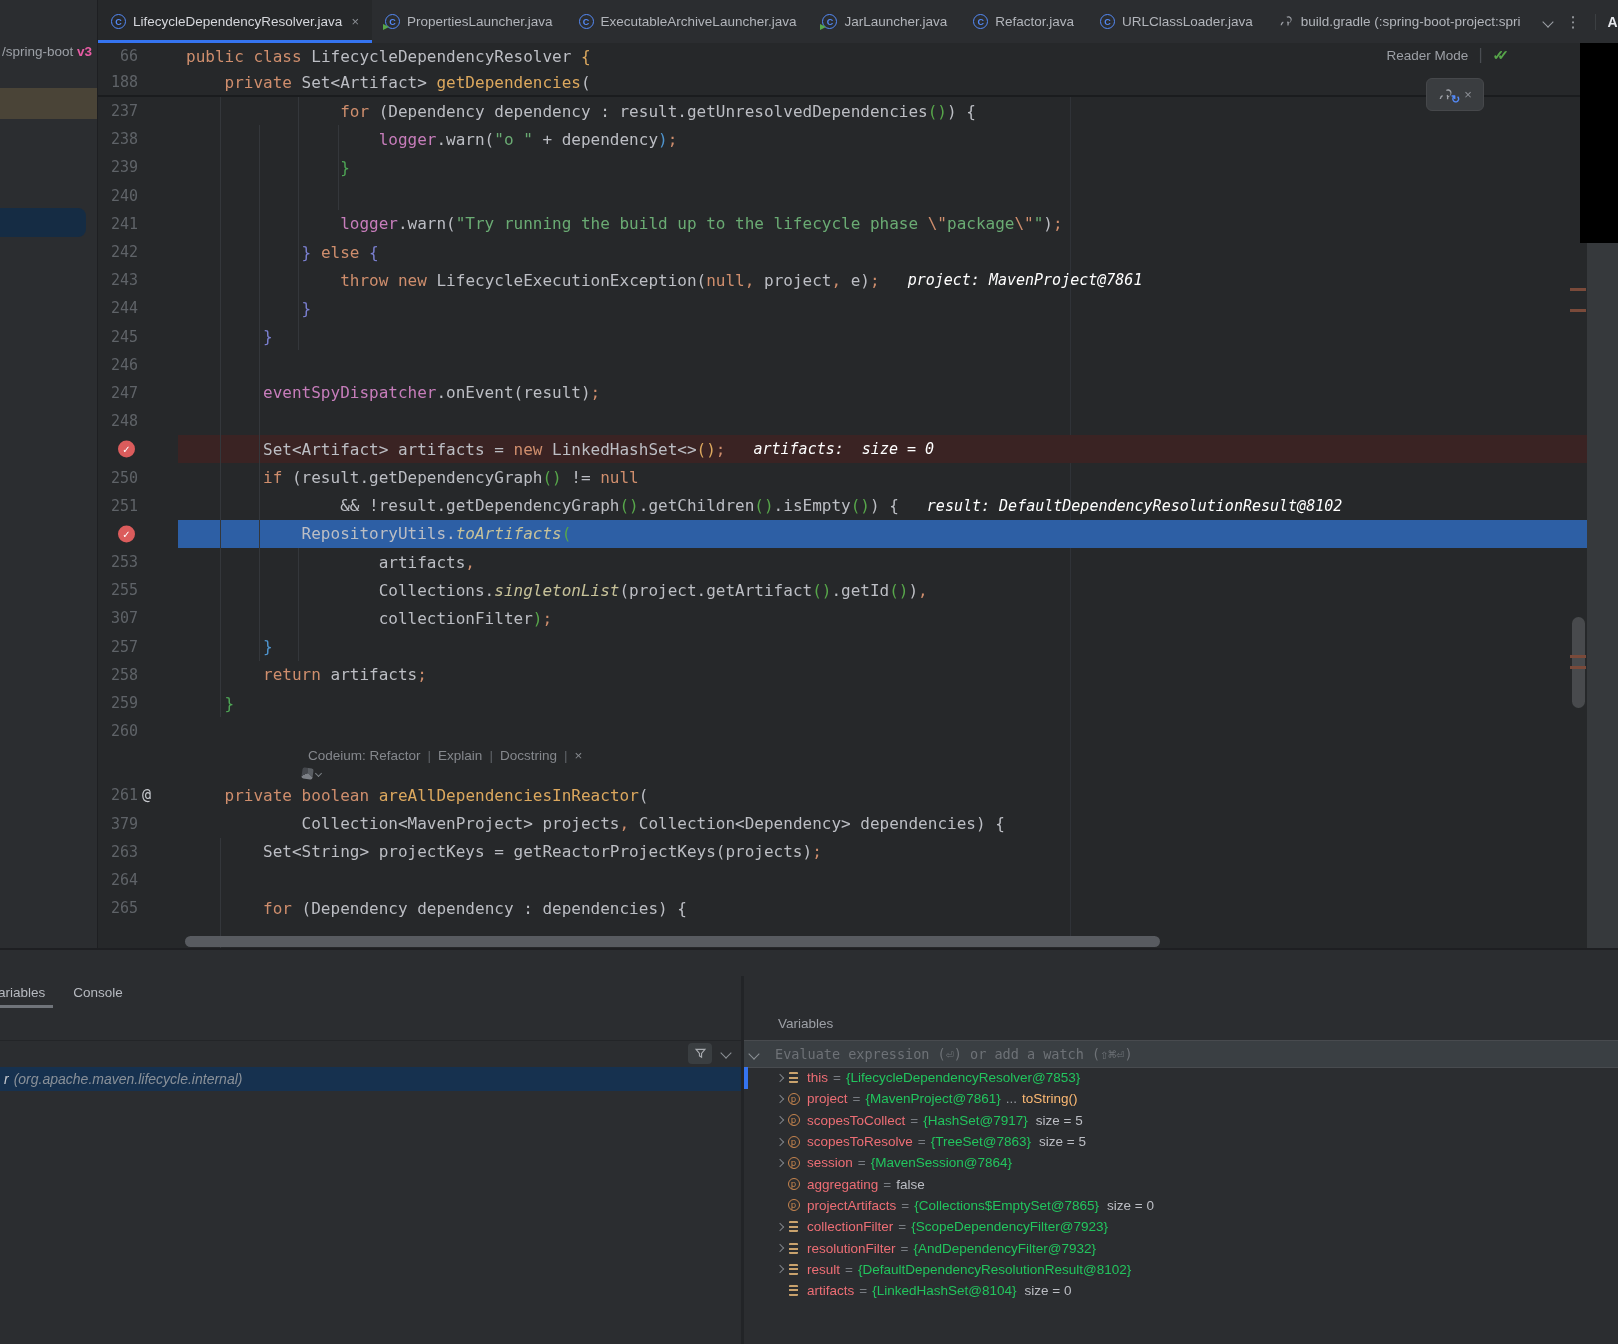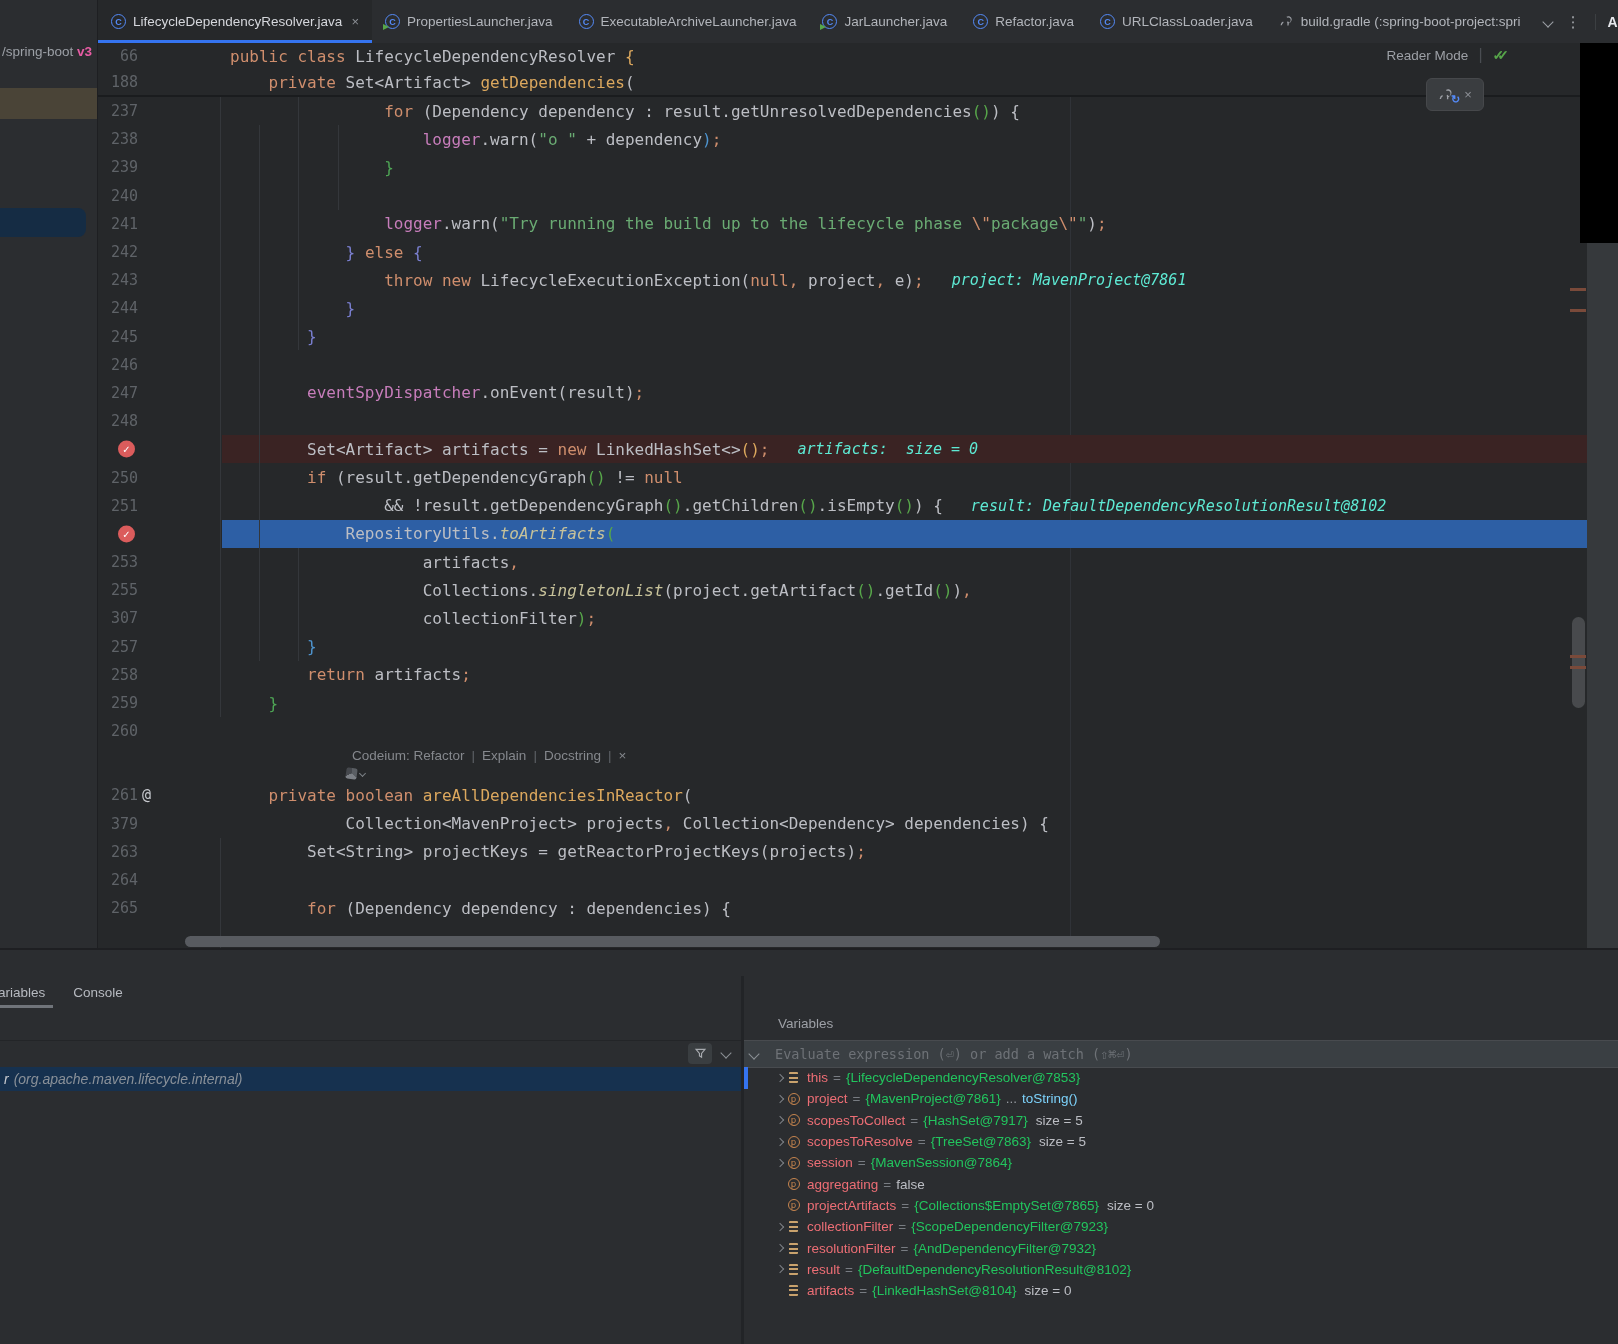--- a/index.html
+++ b/index.html
@@ -27,35 +27,35 @@
   #tabbar-right{margin-left:auto;display:flex;align-items:center;gap:14px;padding:0 6px 0 10px;}
   .chev{width:7px;height:7px;border-right:1.6px solid #9DA0A6;border-bottom:1.6px solid #9DA0A6;
     transform:rotate(45deg);display:inline-block;}
   .chev.right{transform:rotate(-45deg);}
   #kebab{color:#A8ABB0;font-size:15px;}
   #ai-label{color:#E6E8EC;font-weight:700;font-size:14px;border-left:1px solid #3c3f42;padding-left:12px;}
   
   #editor{left:98px;top:43px;width:1489px;height:905px;background:#26282A;overflow:hidden;}
   #stripe{left:1587px;top:43px;width:31px;height:905px;background:#36393C;}
   #blackblock{left:1580px;top:43px;width:38px;height:200px;background:#000;z-index:5;}
-  .crow{display:flex;height:28.2px;align-items:flex-end;font-family:"DejaVu Sans Mono",monospace;font-size:16px;gap:44px;}
+  .crow{display:flex;height:28.2px;align-items:flex-end;font-family:"DejaVu Sans Mono",monospace;font-size:16px;}
   .crow.small{height:20px;} .crow.tiny{height:16px;}
   .gut{flex:none;width:80px;position:relative;height:100%;display:flex;align-items:center;}
   .lnum{display:block;width:40px;text-align:right;color:#5F6368;font-size:15px;}
   .bpicon{position:absolute;left:20px;top:50%;transform:translateY(-50%);width:17px;height:17px;border-radius:50%;
     background:#DB5C5C;color:#fff;font-size:10px;line-height:17px;text-align:center;font-family:"DejaVu Sans",sans-serif;}
   .aticon{position:absolute;left:44px;top:50%;transform:translateY(-50%);color:#C8CACF;font-size:15px;}
   .band{flex:1;height:100%;display:flex;align-items:center;padding-left:8px;white-space:pre;overflow:hidden;}
   .band.hl-bp{background:#3A2323;}
   .band.hl-exec{background:#2D5FA5;}
   .tk-pl{color:#BCBEC4}.tk-kw{color:#CF8E6D}.tk-def{color:#DCA85E}.tk-fld{color:#C77DBB}
   .tk-str{color:#6AAB73}.tk-esc{color:#CF8E6D}.tk-or{color:#CF8E6D}
   .tk-pg{color:#57A64A}.tk-pb{color:#4E94CE}.tk-bi{color:#7A7FD0}.tk-bgr{color:#4EA555}
   .tk-py{color:#DCA85E}.tk-it{font-style:italic;color:#C7C29A}
-  .hint{color:#5eead4;font-style:italic;margin-left:28px;font-size:15px;}
+  .hint{color:#ffffff;font-style:italic;margin-left:28px;font-size:15px;}
   #sticky{position:absolute;left:0;top:0;width:100%;background:#26282A;border-bottom:2px solid #1A1C1E;z-index:3;}
   #sticky .crow{height:26px;}
   #code-lines{position:absolute;left:0;top:54px;width:100%;}
   .guide{position:absolute;width:1px;background:#34373B;z-index:1;}
   #margin-guide{position:absolute;left:972px;top:54px;height:845px;width:1px;background:#303338;}
   
   .cdm{font-family:"Liberation Sans",sans-serif;font-size:13.5px;color:#85888D;padding-left:122px;white-space:nowrap;}
   .cdm .sep{color:#5F6368;margin:0 7px;}
   .cdm-ic{margin-left:116px;display:flex;align-items:center;gap:3px;}
   .cdm-glyph{width:11px;height:11px;border-radius:2px;transform:rotate(8deg);
@@ -103,21 +103,21 @@
   .vrow .vic{flex:none;width:15px;margin-right:6px;display:flex;justify-content:center;}
   .varicon{width:9px;height:11px;border-radius:1px;
     background:repeating-linear-gradient(#C9A26D 0 2px,transparent 2px 4.5px);}
   .paricon{width:12px;height:12px;border:1.2px solid #C7854E;border-radius:50%;box-sizing:border-box;
     color:#C7854E;font-size:8.5px;display:flex;align-items:center;justify-content:center;font-family:"DejaVu Sans",sans-serif;}
   .vname{color:#ED6E75;}
   .veq{color:#787C82;margin:0 5px;}
   .vval{color:#22c55e;} .vval.plain{color:#BCBEC4;}
   .vsize{color:#BCBEC4;margin-left:8px;}
   .vdots{color:#969AA0;margin-left:5px;}
-  .vlink{color:#7dd3fc;margin-left:5px;}
+  .vlink{color:#fdba74;margin-left:5px;}
   
   svg{display:block;}
 </style>
 </head>
 <body>
 
 <div id="leftrail" class="abs">
   <div id="rail-label"><span>/spring-boot</span> <b>v3</b></div>
   <div id="rail-olive"></div>
   <div id="rail-blue"></div>

